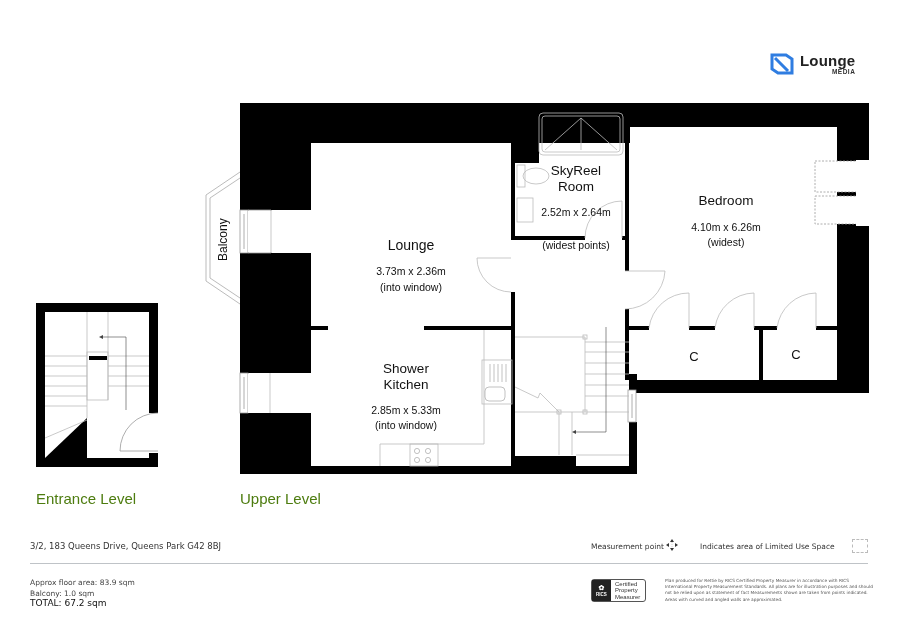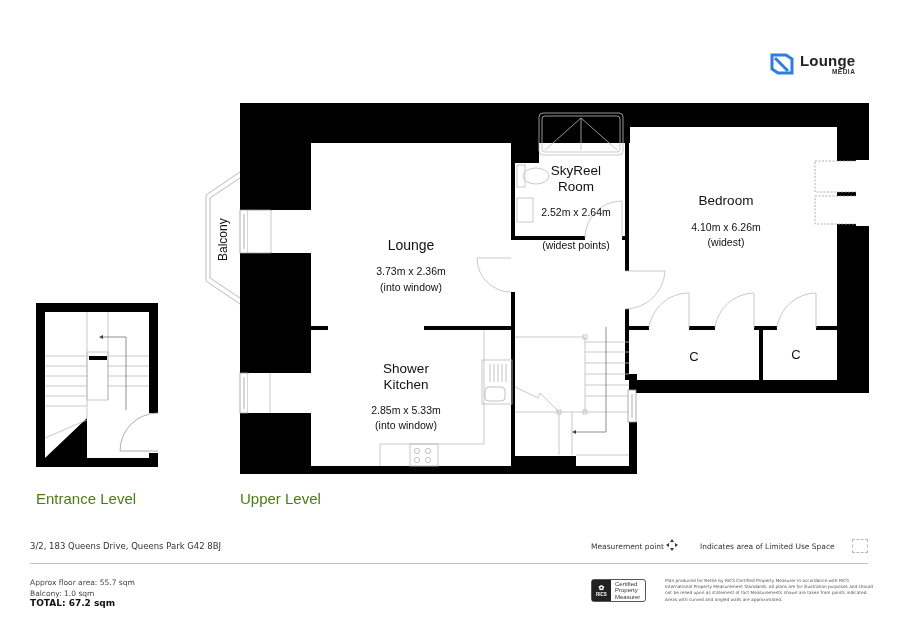--- a/index.html
+++ b/index.html
@@ -13,21 +13,21 @@
   .level-label { position: absolute; font-size: 15px; color: #4d7c0f; }
   .balcony-label { position: absolute; font-size: 12px; transform: rotate(-90deg); transform-origin: left top; white-space: nowrap; }
   .logo { position: absolute; left: 770px; top: 53px; display: flex; align-items: center; gap: 6px; }
   .logo-text { display: flex; flex-direction: column; line-height: 1; }
   .logo-main { font-size: 15px; font-weight: bold; color: #222; letter-spacing: 0.2px; }
   .logo-sub { font-size: 6.5px; font-weight: bold; color: #333; align-self: flex-end; letter-spacing: 0.5px; margin-top: 1px; }
   .footer-text { position: absolute; font-family: "DejaVu Sans", sans-serif; color: #333; }
   .addr { left: 30px; top: 541px; font-size: 8.5px; }
   .hr { position: absolute; height: 1px; background: #bfc3c7; }
   .area { left: 30px; font-size: 7.5px; color: #444; }
-  .total { left: 30px; top: 598px; font-size: 9px; color: #111; font-weight: bold; }
+  .total { left: 30px; top: 598px; font-size: 9px; color: #111; font-weight: normal; }
   .legend { font-size: 7.5px; color: #333; }
   .dashbox { position: absolute; border: 1px dashed #bbb; width: 14px; height: 12px; }
   .rics { position: absolute; left: 591px; top: 579px; display: flex; align-items: stretch; border: 1px solid #555; border-radius: 3px; height: 21px; }
   .rics-badge { width: 19px; background: #222; color: #fff; font-size: 4.5px; display: flex; flex-direction: column; align-items: center; justify-content: center; font-weight: bold; }
   .rics-text { font-size: 6px; line-height: 1.05; padding: 1px 5px 0 4px; color: #333; }
   .disclaimer { position: absolute; left: 665px; top: 578px; width: 208px; font-family: "DejaVu Sans", sans-serif; font-size: 4.3px; line-height: 1.45; color: #555; }
 </style>
 </head>
 <body>
 
@@ -261,21 +261,21 @@
   <polygon points="1,7 4,5 4,9" fill="#333"></polygon>
   <polygon points="13,7 10,5 10,9" fill="#333"></polygon>
   <line x1="7" y1="4" x2="7" y2="10" stroke="#aaa" stroke-width="0.5" stroke-dasharray="1,1"></line>
 </svg>
 
 <div class="footer-text legend" style="left:700px; top:542px;">Indicates area of  Limited Use Space</div>
 <div class="dashbox" style="left:852px; top:539px;"></div>
 
 <div class="hr" style="left:30px; top:563px; width:838px;"></div>
 
-<div class="footer-text area" style="top:578px;">Approx floor area: 55.7 sqm</div>
+<div class="footer-text area" style="top:578px;">Approx floor area: 83.9 sqm</div>
 <div class="footer-text area" style="top:589px;">Balcony: 1.0 sqm</div>
 <div class="footer-text total">TOTAL: 67.2 sqm</div>
 
 <div class="rics">
   <div class="rics-badge">
     <span style="font-size:7px;">✿</span>
     <span>RICS</span>
   </div>
   <div class="rics-text">
     <div>Certified</div>

